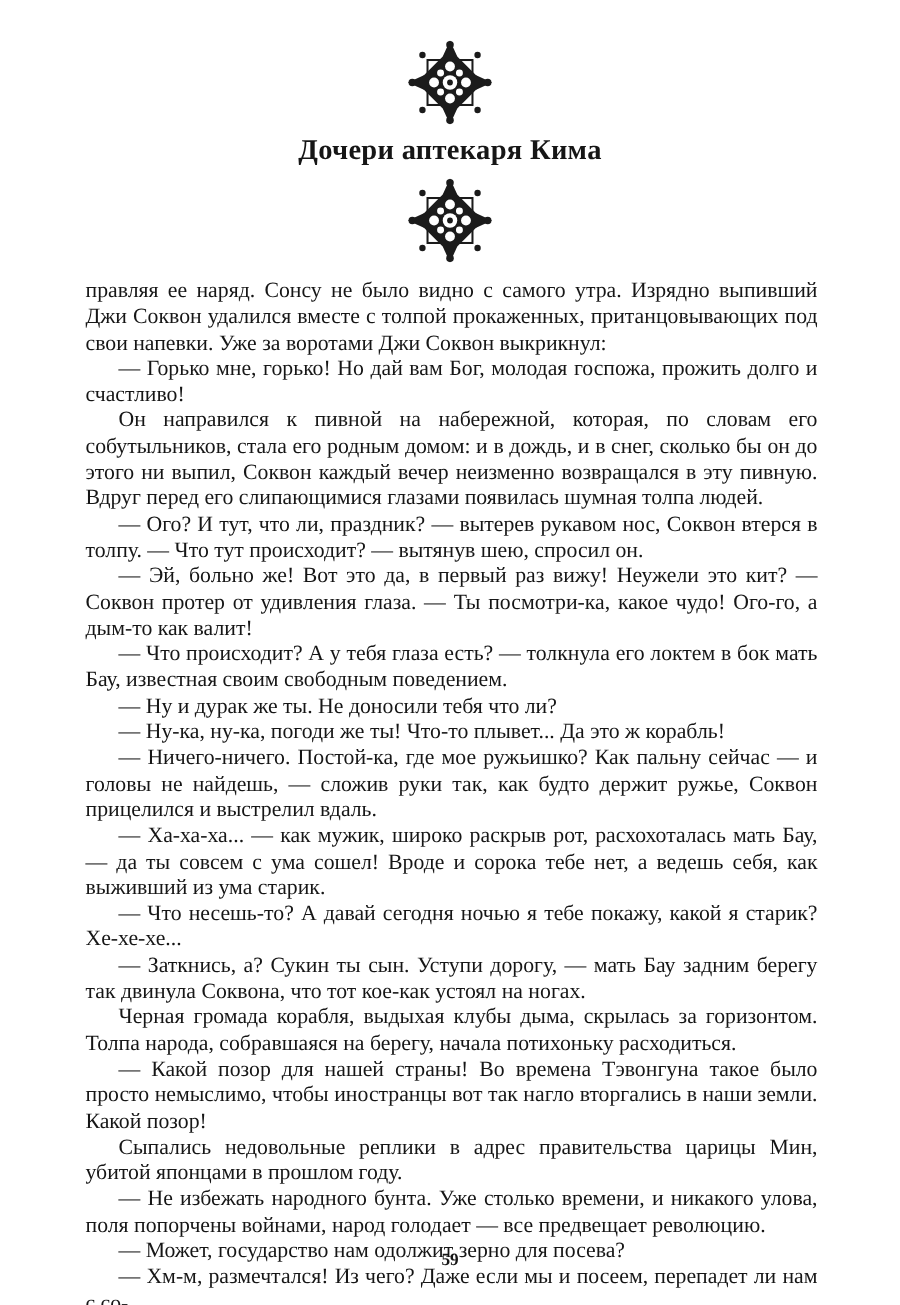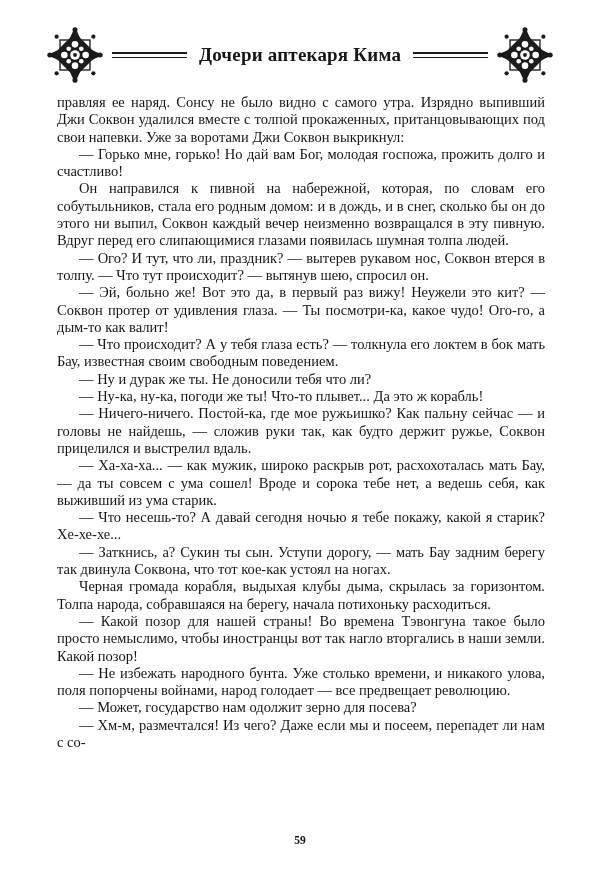--- a/index.html
+++ b/index.html
@@ -19,20 +19,21 @@
     width: 600px;
     height: 870px;
     padding-top: 26px;
     position: relative;
   }
   
   .header {
     display: flex;
     align-items: center;
     padding: 0 46px;
+    flex-direction: column;
   }
   .ornament {
     flex: 0 0 auto;
     width: 58px;
     height: 58px;
     display: block;
   }
   .rule {
     flex: 1 1 auto;
     height: 6px;
@@ -162,20 +163,21 @@
       <p class="para">— Эй, больно же! Вот это да, в первый раз вижу! Неужели это кит? — Соквон протер от удивления глаза. — Ты посмотри-ка, какое чудо! Ого-го, а дым-то как валит!</p>
       <p class="para">— Что происходит? А у тебя глаза есть? — толкнула его локтем в бок мать Бау, известная своим свободным поведением.</p>
       <p class="para">— Ну и дурак же ты. Не доносили тебя что ли?</p>
       <p class="para">— Ну-ка, ну-ка, погоди же ты! Что-то плывет... Да это ж корабль!</p>
       <p class="para">— Ничего-ничего. Постой-ка, где мое ружьишко? Как пальну сейчас — и головы не найдешь, — сложив руки так, как будто держит ружье, Соквон прицелился и выстрелил вдаль.</p>
       <p class="para">— Ха-ха-ха... — как мужик, широко раскрыв рот, расхохоталась мать Бау, — да ты совсем с ума сошел! Вроде и сорока тебе нет, а ведешь себя, как выживший из ума старик.</p>
       <p class="para">— Что несешь-то? А давай сегодня ночью я тебе покажу, какой я старик? Хе-хе-хе...</p>
       <p class="para">— Заткнись, а? Сукин ты сын. Уступи дорогу, — мать Бау задним берегу так двинула Соквона, что тот кое-как устоял на ногах.</p>
       <p class="para">Черная громада корабля, выдыхая клубы дыма, скрылась за горизонтом. Толпа народа, собравшаяся на берегу, начала потихоньку расходиться.</p>
       <p class="para">— Какой позор для нашей страны! Во времена Тэвонгуна такое было просто немыслимо, чтобы иностранцы вот так нагло вторгались в наши земли. Какой позор!</p>
+      <p class="para">Сыпались недовольные реплики в адрес правительства царицы Мин, убитой японцами в прошлом году.</p>
       <p class="para">— Не избежать народного бунта. Уже столько времени, и никакого улова, поля попорчены войнами, народ голодает — все предвещает революцию.</p>
       <p class="para">— Может, государство нам одолжит зерно для посева?</p>
       <p class="para">— Хм-м, размечтался! Из чего? Даже если мы и посеем, перепадет ли нам с со-</p>
     </div>
 
   <div class="footer">
     <span>59</span>
   </div>
 
 </div>

